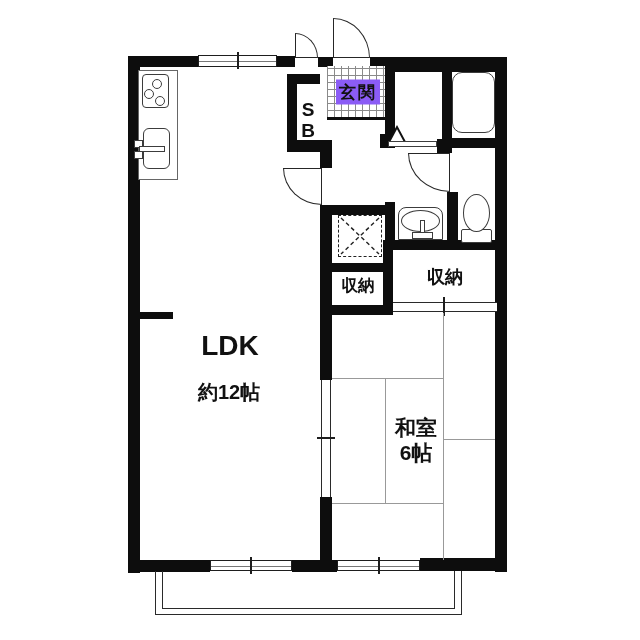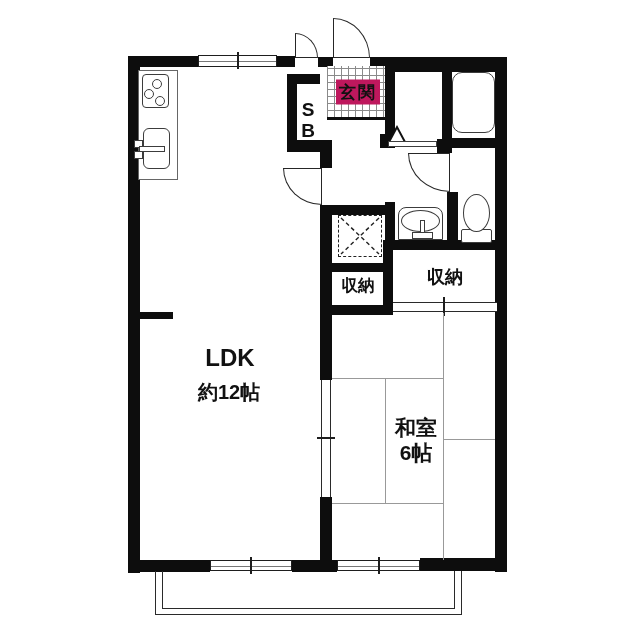--- a/index.html
+++ b/index.html
@@ -121,23 +121,23 @@
     <line x1="3" y1="3" x2="41" y2="39" stroke="#222" stroke-width="1.4" stroke-dasharray="4,3"></line>
     <line x1="41" y1="3" x2="3" y2="39" stroke="#222" stroke-width="1.4" stroke-dasharray="4,3"></line>
   </svg>
 
   <div class="tline" style="left:443px;top:313px;width:1.3px;height:247px;"></div>
   <div class="tline" style="left:332px;top:378px;width:111px;height:1.3px;"></div>
   <div class="tline" style="left:385px;top:379px;width:1.3px;height:125px;"></div>
   <div class="tline" style="left:332px;top:503px;width:111px;height:1.3px;"></div>
   <div class="tline" style="left:443px;top:439px;width:52px;height:1.3px;"></div>
 
-  <div class="lbl" style="left:358px;top:92px;font-size:17px;letter-spacing:2px;background:#be185d;padding:1px 3px;">玄関</div>
+  <div class="lbl" style="left:358px;top:92px;font-size:17px;letter-spacing:2px;background:#8b5cf6;padding:1px 3px;">玄関</div>
   <div class="lbl" style="left:308px;top:110px;font-size:19px;">S</div>
   <div class="lbl" style="left:308px;top:131px;font-size:19px;">B</div>
   <div class="lbl" style="left:358px;top:286px;font-size:16.5px;">収納</div>
   <div class="lbl" style="left:445px;top:277px;font-size:18px;">収納</div>
-  <div class="lbl" style="left:230px;top:358px;font-size:24px;">LDK</div>
+  <div class="lbl" style="left:230px;top:346px;font-size:28px;">LDK</div>
   <div class="lbl" style="left:229px;top:364px;font-size:20px;margin-top:28px;">約12帖</div>
   <div class="lbl" style="left:416px;top:428px;font-size:21px;">和室</div>
   <div class="lbl" style="left:416px;top:453px;font-size:21px;">6帖</div>
 
 </div>
 
 </body></html>

